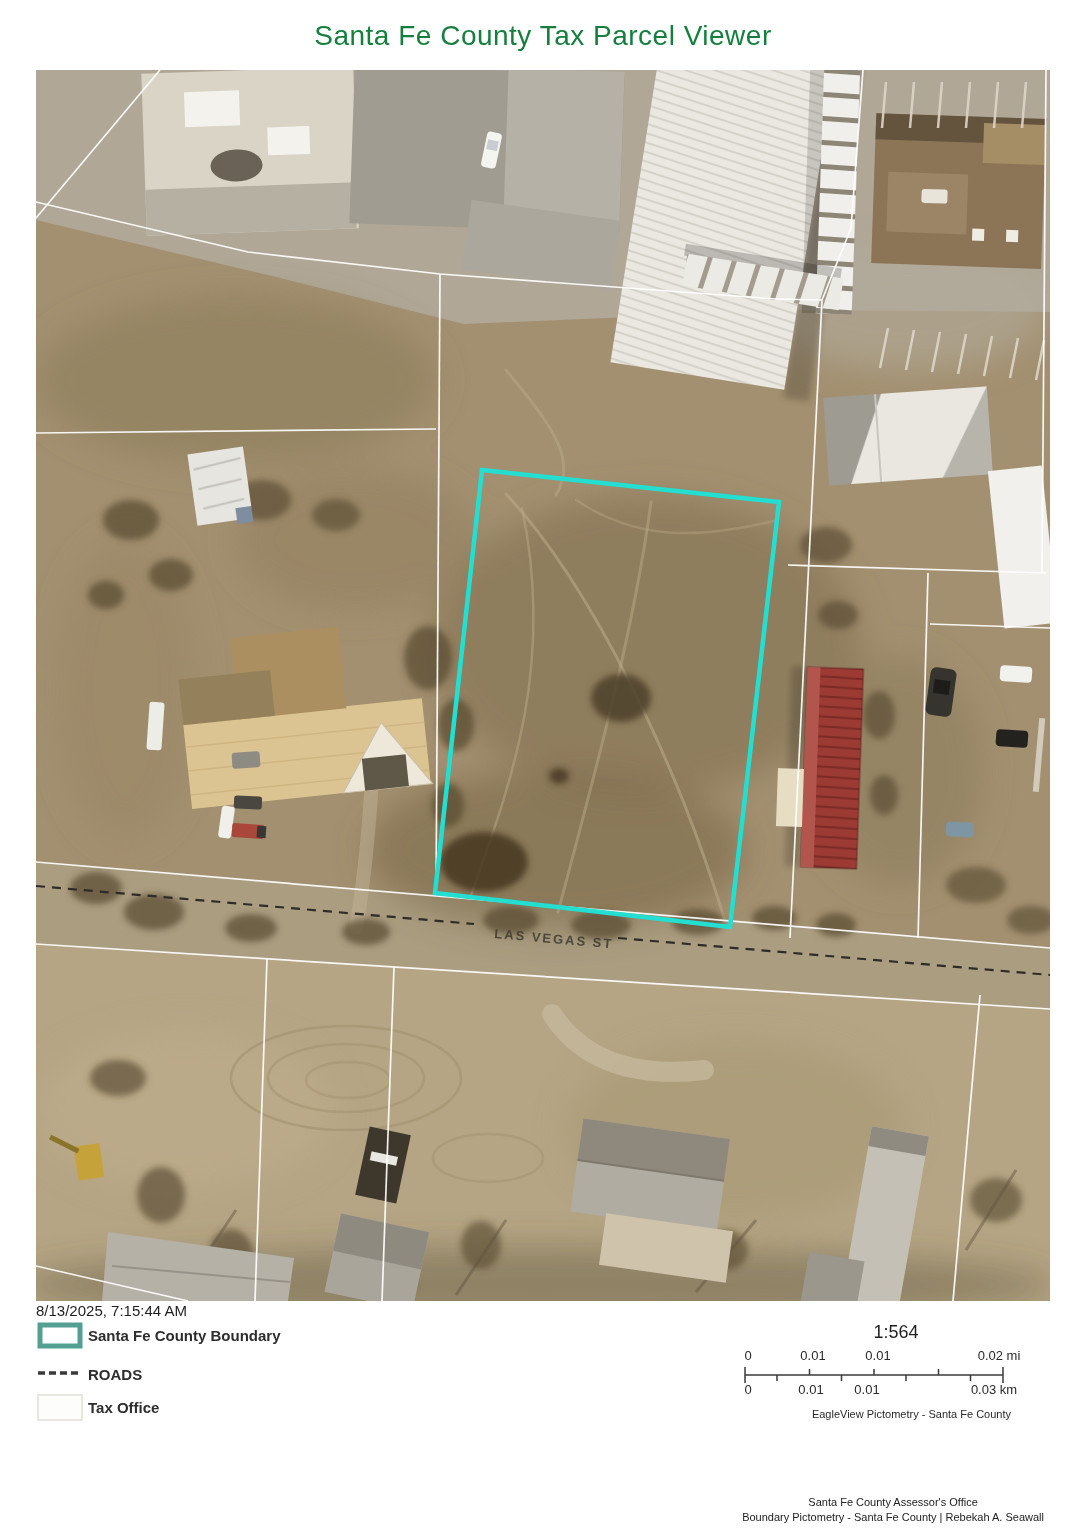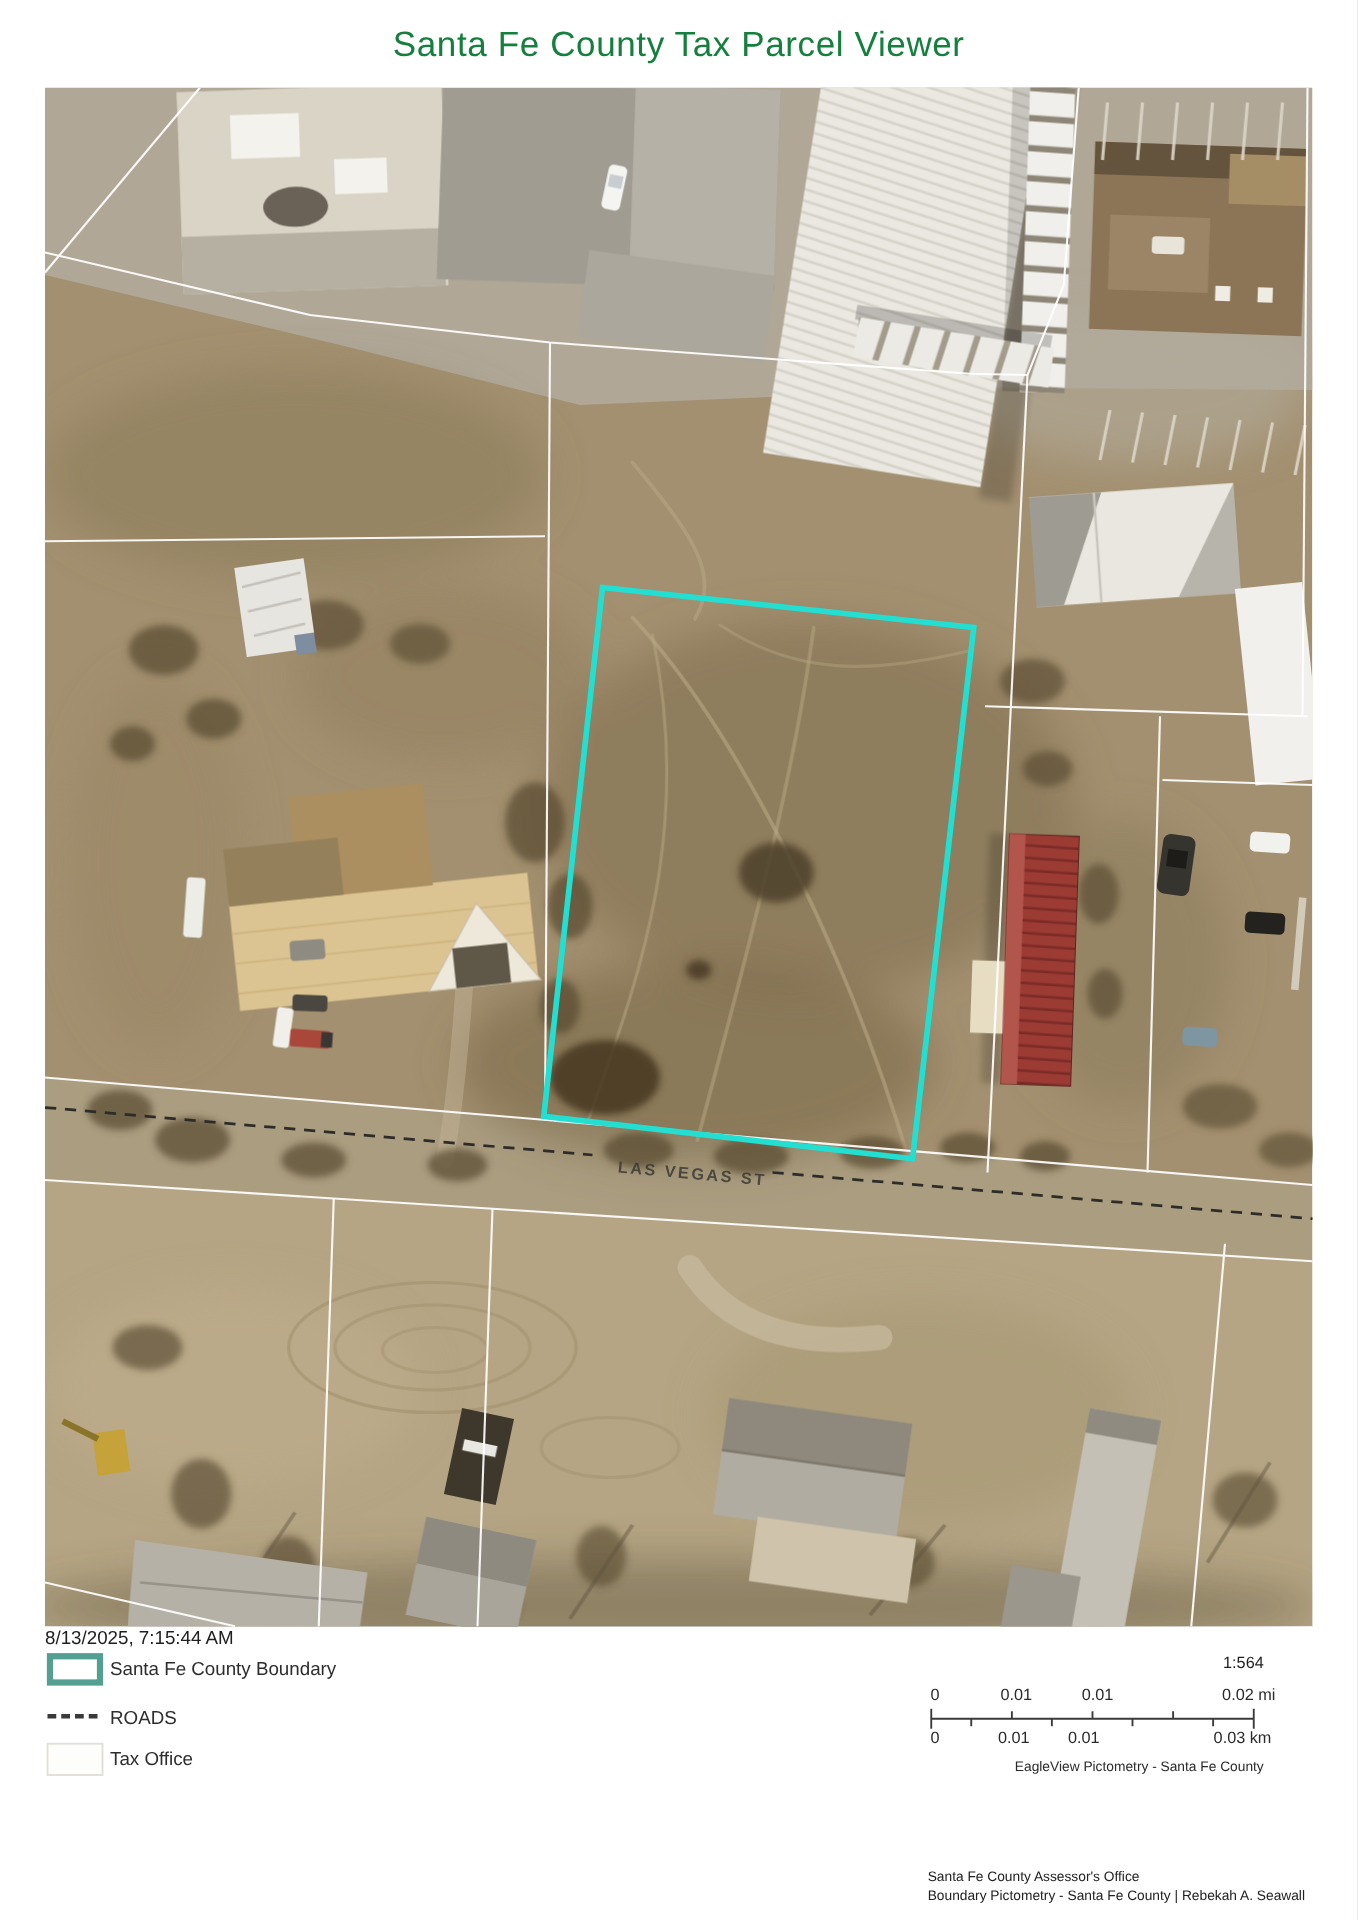--- a/index.html
+++ b/index.html
@@ -4,26 +4,26 @@
 <style>
   html,body{margin:0;padding:0;background:#ffffff;}
   .page{position:relative;width:1086px;height:1536px;background:#ffffff;overflow:hidden;
         font-family:"Liberation Sans","DejaVu Sans",sans-serif;color:#1a1a1a;}
   .title{position:absolute;top:20px;left:0;width:100%;text-align:center;margin:0;
          font-size:28px;font-weight:400;letter-spacing:.5px;color:#15803d;}
   .map{position:absolute;left:36px;top:70px;width:1014px;height:1231px;overflow:hidden;}
   .map svg{display:block;width:100%;height:100%;}
   .timestamp{position:absolute;left:36px;top:1302px;font-size:15px;color:#1f1f1f;}
   .lg-swatch{position:absolute;left:36px;}
-  .lg-label{position:absolute;left:88px;font-size:15px;color:#2d2d2d;}
-  .ratio{position:absolute;left:711px;top:1322px;width:300px;text-align:right;font-size:13px;color:#1f1f1f;}
+  .lg-label{position:absolute;left:88px;font-size:15px;color:#2d2d2d;font-weight:bold;}
+  .ratio{position:absolute;left:746px;top:1322px;width:300px;text-align:center;font-size:18px;color:#1f1f1f;}
   .scalebar{position:absolute;left:741px;top:1344px;width:300px;height:54px;overflow:visible;}
   .scalebar text{font-family:"Liberation Sans","DejaVu Sans",sans-serif;font-size:13px;fill:#2a2a2a;}
   .credit{position:absolute;left:711px;top:1408px;width:300px;text-align:right;font-size:11px;color:#2a2a2a;}
-  .attribution{position:absolute;right:42px;top:1495px;text-align:left;font-size:11px;line-height:15px;color:#222;}
+  .attribution{position:absolute;right:42px;top:1495px;text-align:center;font-size:11px;line-height:15px;color:#222;}
   .street-text{font-family:"Liberation Sans","DejaVu Sans",sans-serif;font-size:13px;font-weight:bold;
                letter-spacing:2px;fill:#3c3a34;opacity:.85;}
 </style>
 </head>
 <body>
 
 <div class="page">
 
   <h1 class="title">Santa Fe County Tax Parcel Viewer</h1>
 

